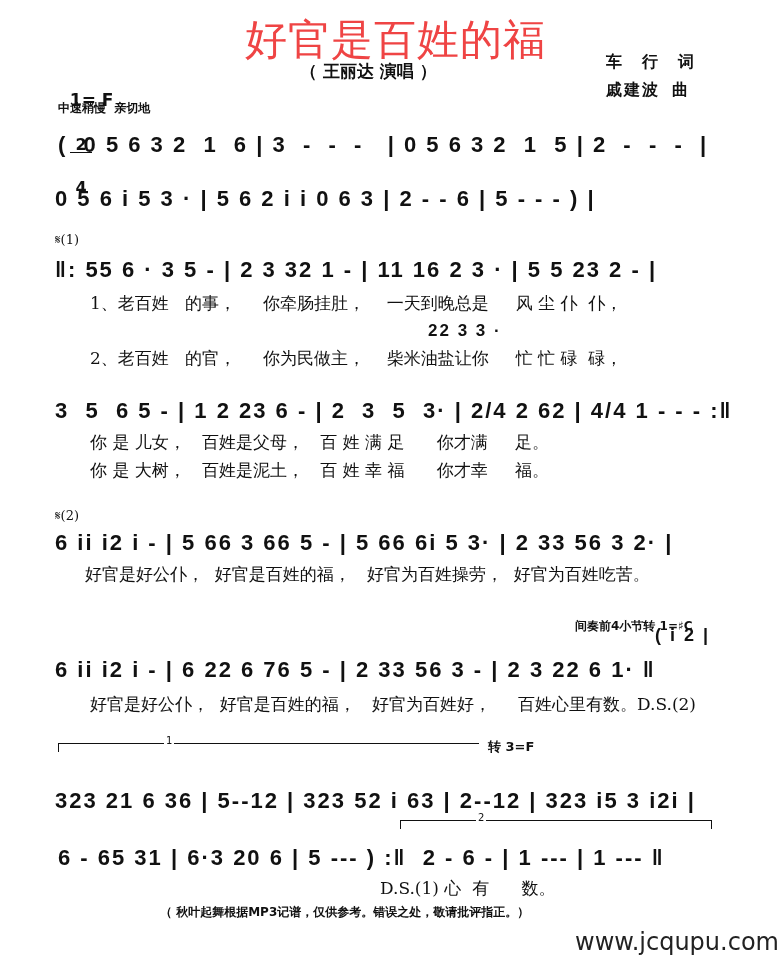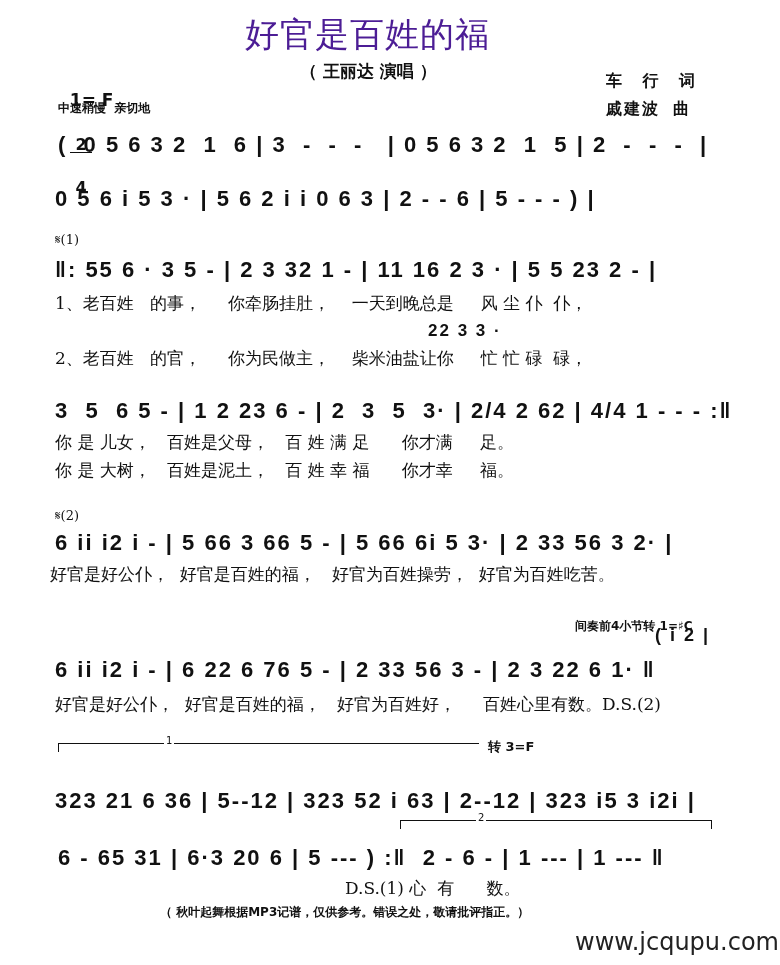--- a/index.html
+++ b/index.html
@@ -1,25 +1,25 @@
 <!DOCTYPE html>
 <html><head>
 <meta charset="utf-8">
 <style>
   html, body { margin:0; padding:0; background:#ffffff; }
   body { width:780px; height:965px; position:relative; overflow:hidden;
          font-family:"DejaVu Sans", "Liberation Sans", sans-serif; color:#111; }
   .abs { position:absolute; white-space:pre; }
-  .title { font-family:"DejaVu Sans", sans-serif; font-size:34px; color:#4c1d95; letter-spacing:1px; }
+  .title { font-family:"DejaVu Sans", sans-serif; font-size:42px; color:#ef4444; letter-spacing:1px; }
   .subtitle { font-size:17px; font-weight:bold; }
-  .credit { font-family:Liberation Sans, sans-serif; font-size:16px; font-weight:bold; letter-spacing:8px;margin-top:19px; }
+  .credit { font-family:Liberation Serif, serif; font-size:16px; font-weight:bold; letter-spacing:8px; }
   .key { font-size:17px; font-weight:bold; }
   .tempo { font-size:12px; font-weight:bold; }
   .notes { font-family:"Liberation Sans", sans-serif; font-size:22px; font-weight:bold; letter-spacing:2px; }
-  .lyric { font-family:"DejaVu Serif", "Liberation Serif", serif; font-size:17px; }
+  .lyric { font-family:"DejaVu Serif", "Liberation Serif", serif; font-size:17px;margin-left:35px; }
   .small { font-size:12px; font-weight:bold; }
   .segno { font-family:"DejaVu Serif", serif; font-size:13px; }
   .footer { font-size:12px; font-weight:bold; }
   .site { font-family:"DejaVu Sans", sans-serif; font-size:24px; color:#222; }
   .bracket { position:absolute; border-top:1.5px solid #111; height:8px; }
   .bracket.left { border-left:1.5px solid #111; }
   .bracket.right { border-right:1.5px solid #111; }
   .bracket-label { position:absolute; font-size:10px; top:-9px; background:#fff; padding:0 2px; }
   .frac { display:inline-block; text-align:center; line-height:14px; font-size:16px; vertical-align:middle; }
   .frac span { display:block; }

